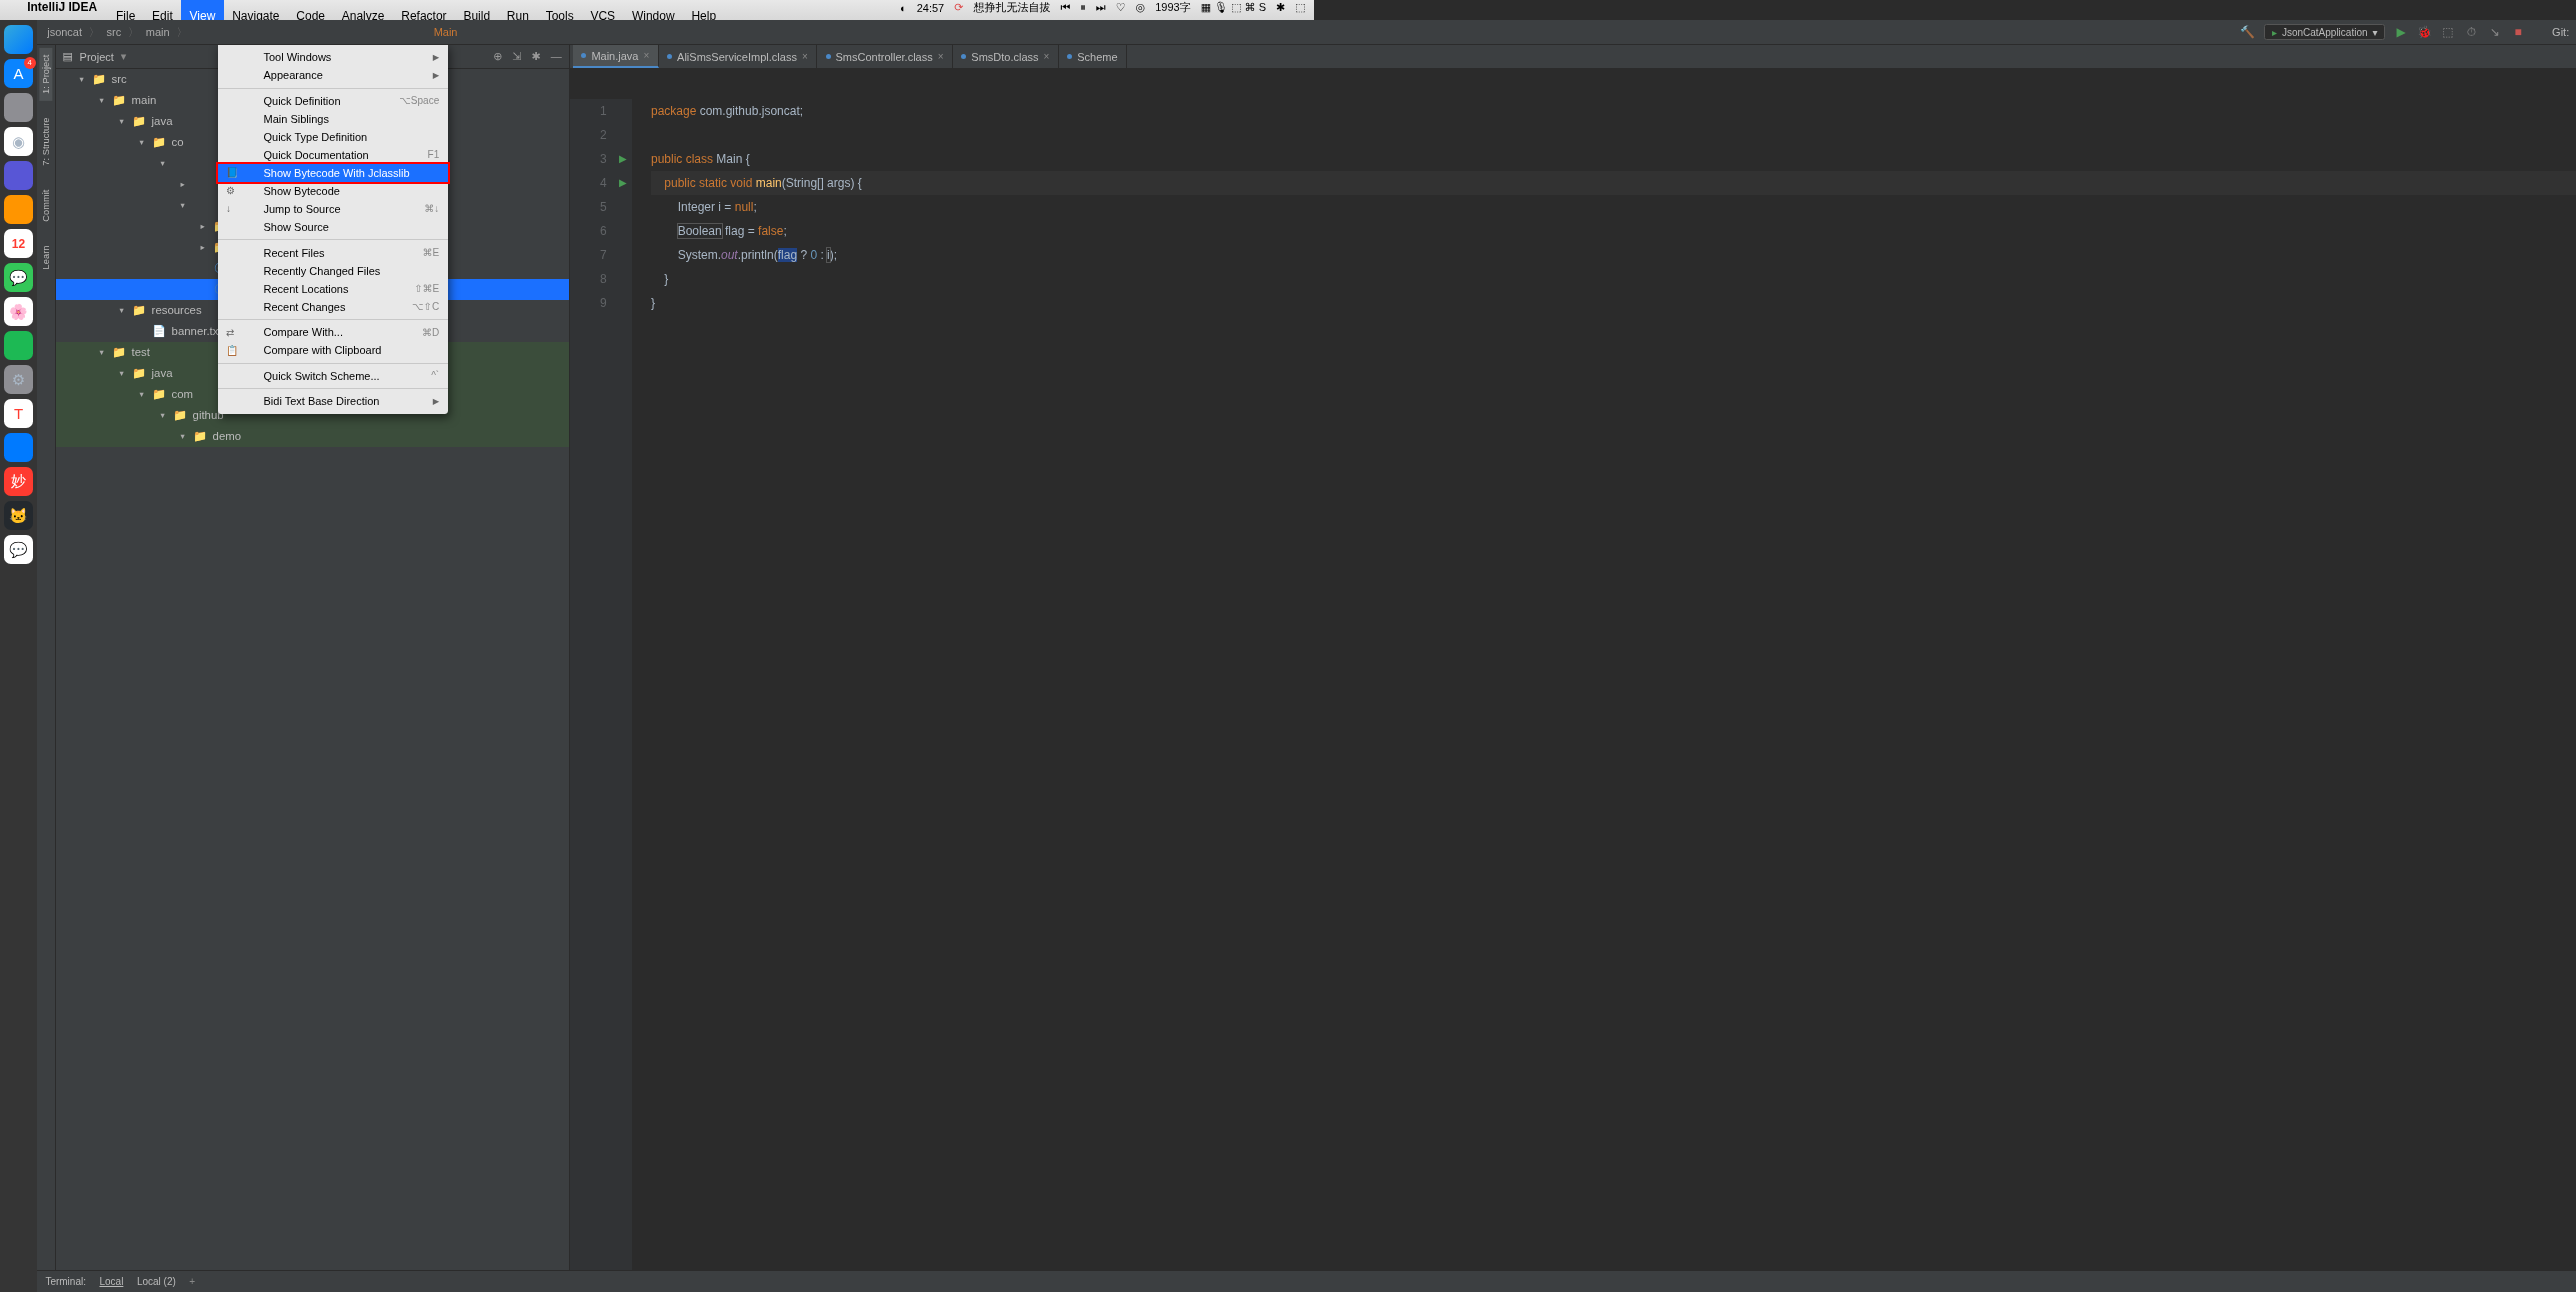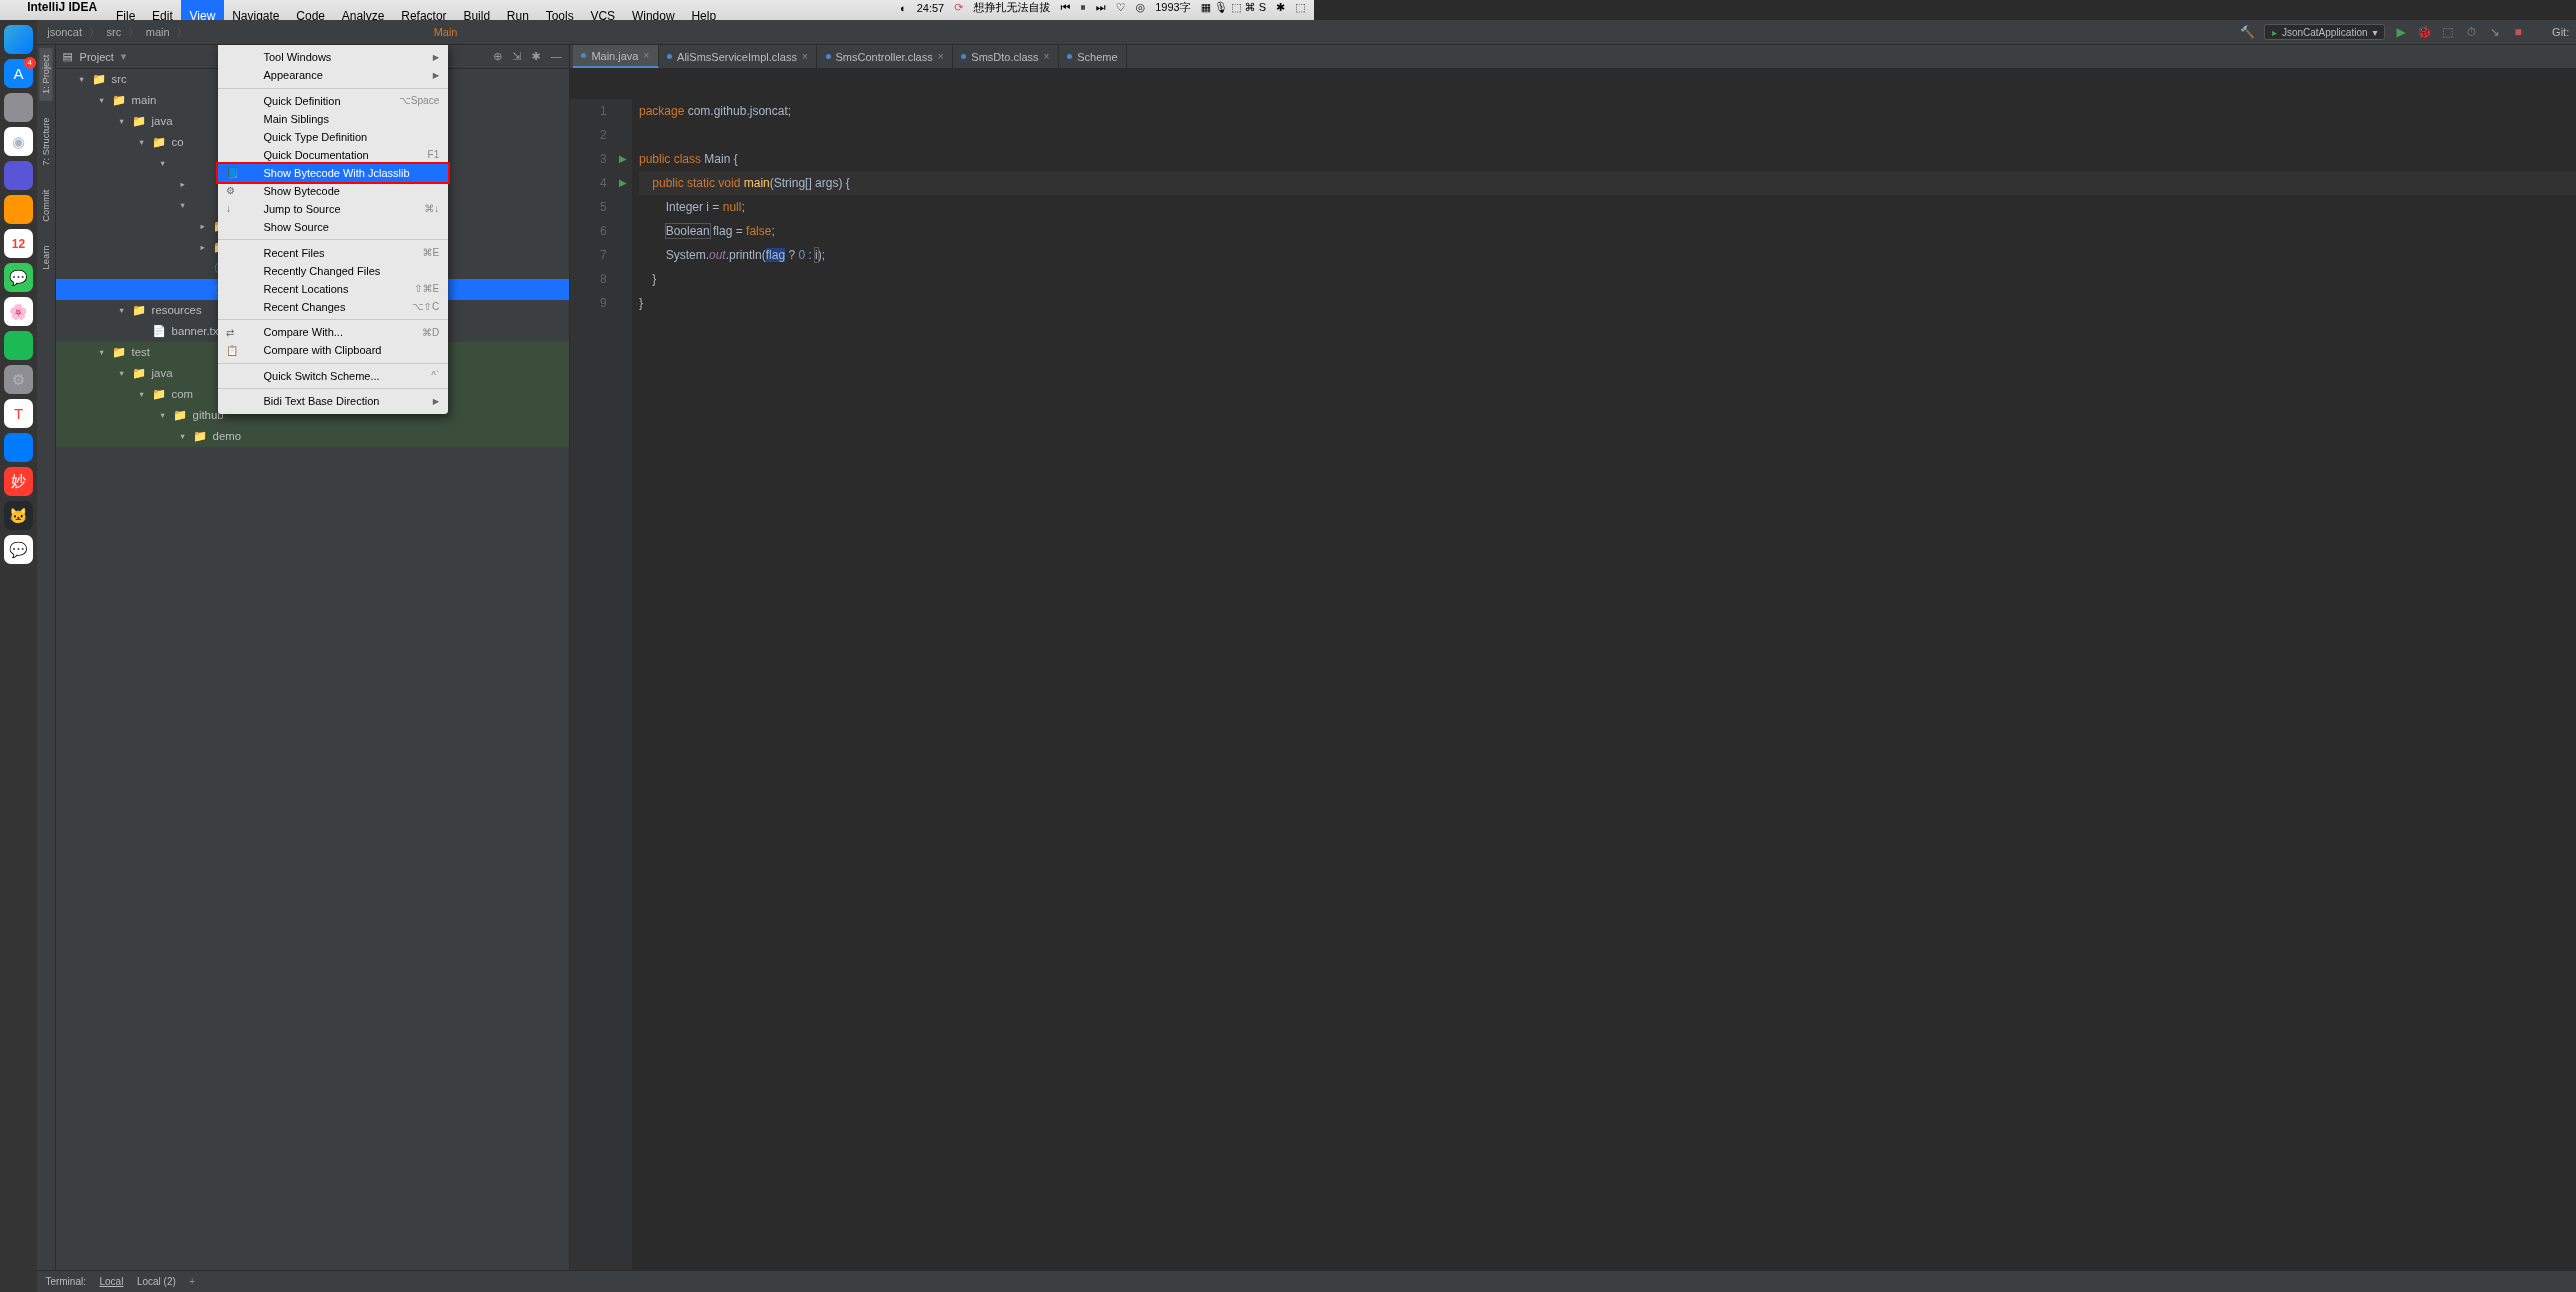--- a/index.html
+++ b/index.html
@@ -75,21 +75,21 @@
 .editor-area { flex: 1; display: flex; flex-direction: column; background: #2b2b2b; gap: 30px; }
 .editor-tabs { height: 24px; display: flex; align-items: stretch; background: #3c3f41; border-bottom: 0.8px solid #2b2b2b; padding-left: 3.4px; }
 .etab { display: flex; align-items: center; gap: 5px; padding: 0 8.4px; color: #bbb; font-family: Menlo, Consolas, monospace; font-size: 11px; border-right: 0.8px solid #2b2b2b; }
 .etab.active { background: #4e5254; border-bottom: 2.5px solid #4a88c7; }
 .etab .close { color: #888; font-size: 10px; }
 .etab .dot { width: 5px; height: 5px; border-radius: 50%; background: #4a88c7; }
 .editor-body { flex: 1; display: flex; font-family: Menlo, Consolas, monospace; font-size: 12px; line-height: 24px; }
 .gutter { width: 44px; text-align: right; padding-right: 6.8px; color: #606366; background: #313335; }
 .gutter-icons { width: 18.6px; background: #313335; }
 .gut-row { height: 24px; display: flex; align-items: center; justify-content: center; color: #499c54; font-size: 10px; }
-.code { flex: 1; padding-left: 6.8px; background: #2b2b2b; white-space: pre; }
+.code { flex: 1; padding-left: 6.8px; background: #2b2b2b; white-space: pre; margin-left: 12px; }
 .kw { color: #cc7832; }
 .fn { color: #ffc66d; } .num { color: #6897bb; } .field { color: #9876aa; font-style: italic; }
 .currline { background: #323232; display: inline-block; width: 100%; }
 .hlbox { background: #214283; } .box { outline: 0.8px solid #555; }
 .cls { color: #a9b7c6; }
 
 
 .bottom-bar { height: 22px; background: #3c3f41; border-top: 0.8px solid #2b2b2b; display: flex; align-items: center; padding: 0 8.4px; gap: 13.5px; color: #bbb; font-size: 10px; }
 
 </style>

